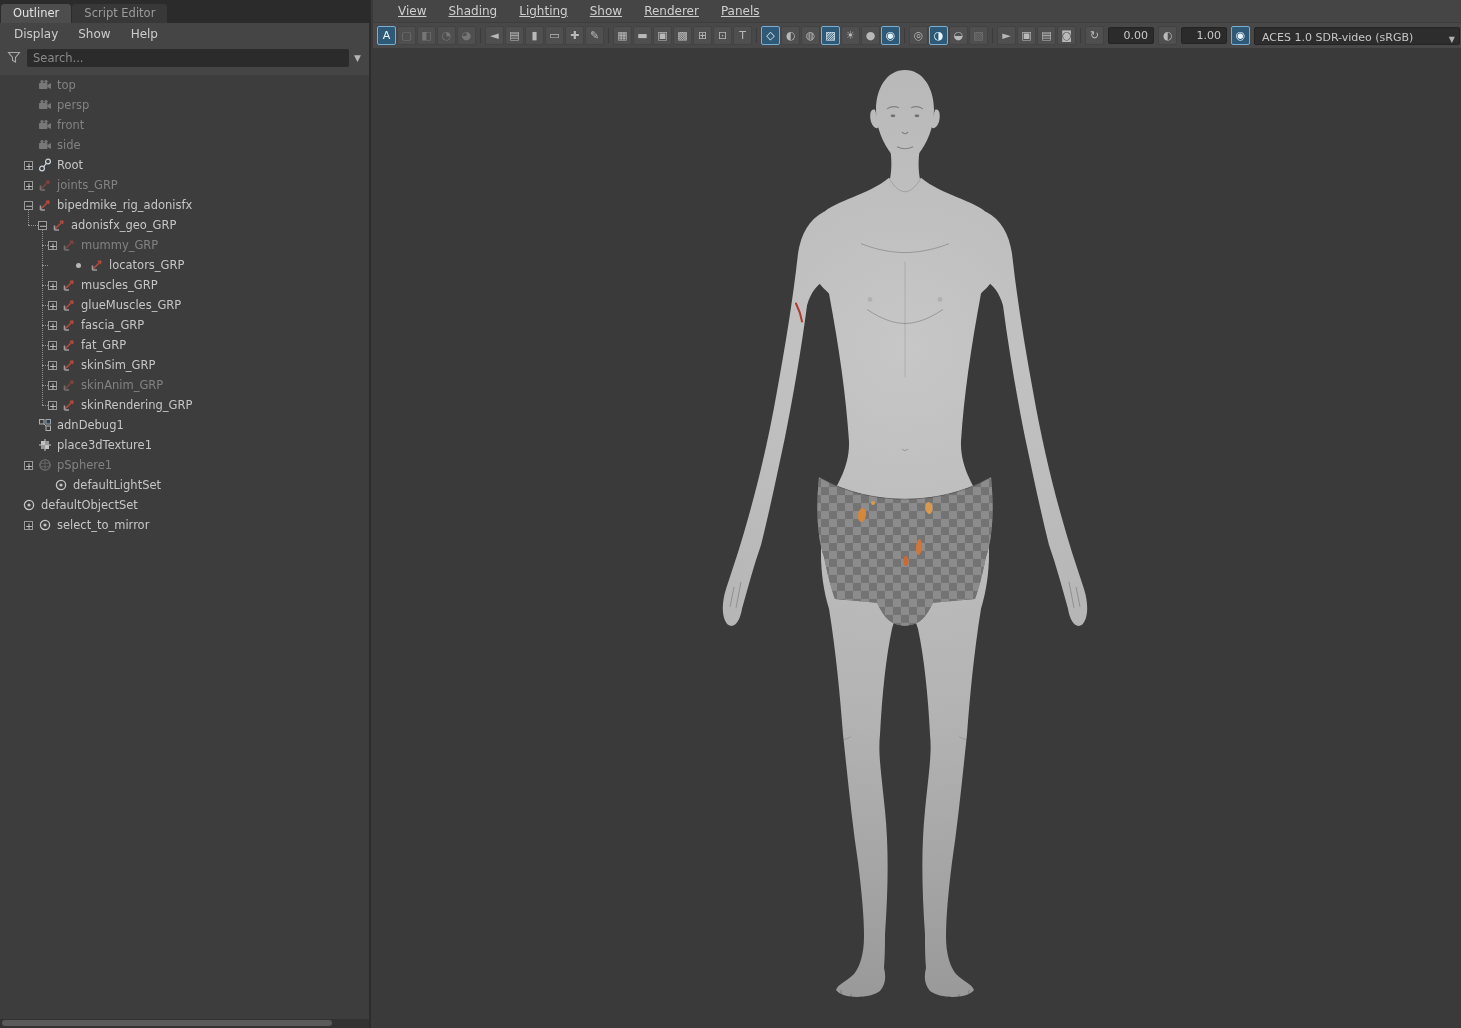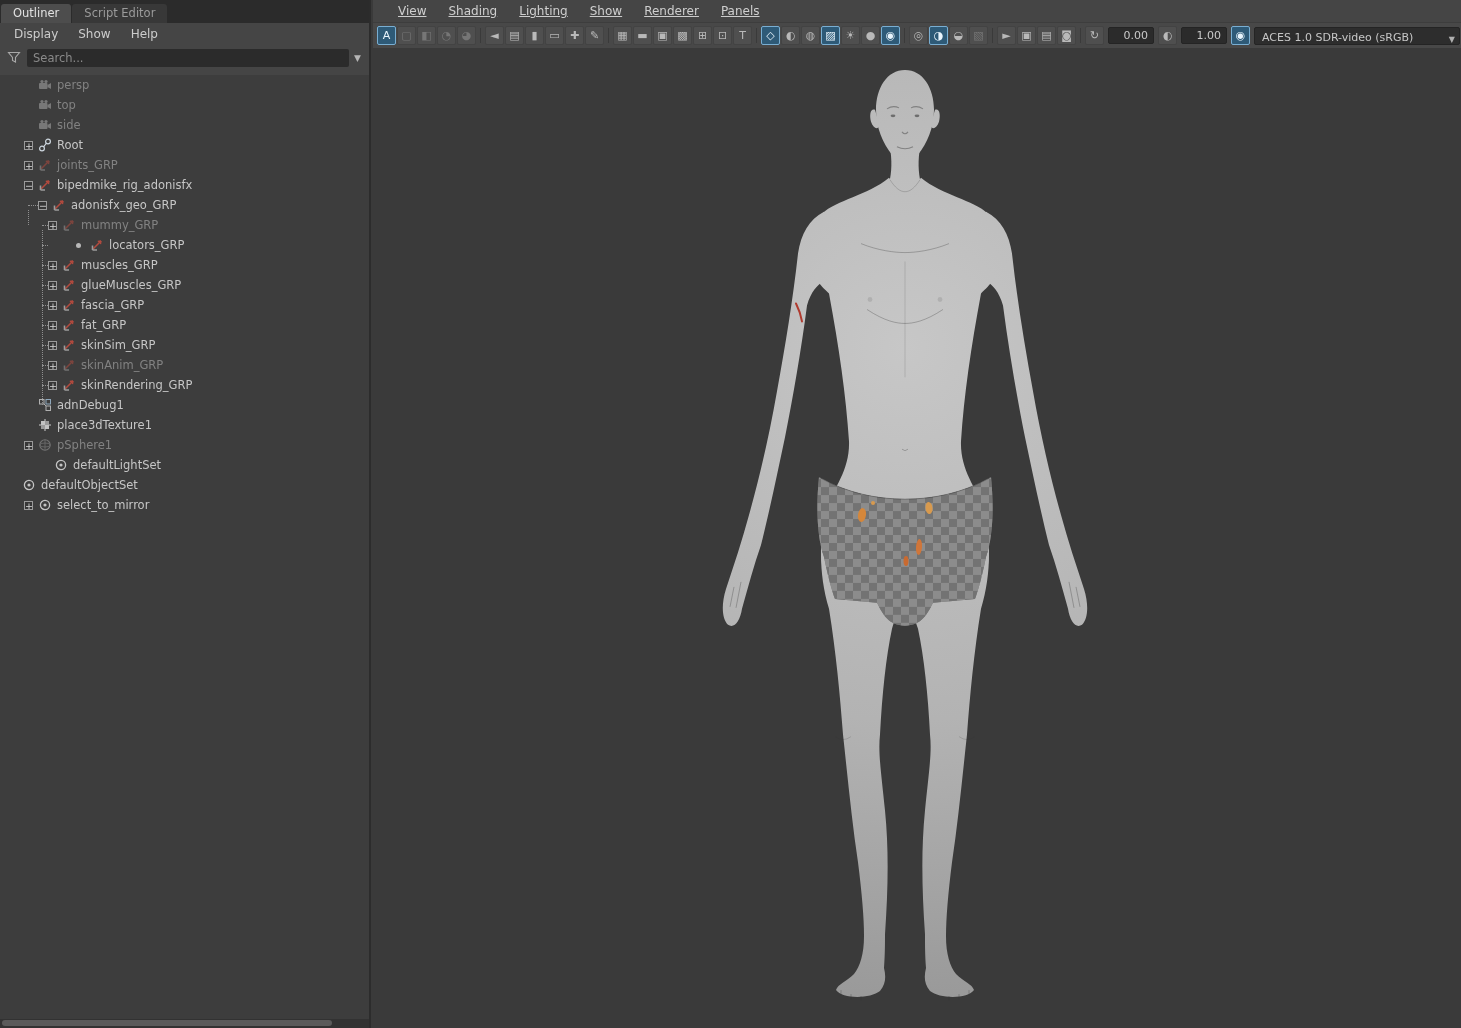--- a/index.html
+++ b/index.html
@@ -83,33 +83,45 @@
         <div class="row dim" style="padding-left: 24px;">
           <span class="expander"></span>
           <span class="nodeicon">
             <svg width="14" height="14" viewBox="0 0 14 14">
               <circle cx="4" cy="3.5" r="1.6" fill="#a9a9a9"></circle>
               <circle cx="8" cy="3.5" r="1.6" fill="#a9a9a9"></circle>
               <rect x="1" y="5" width="8.5" height="6" rx="1" fill="#a9a9a9"></rect>
               <path d="M9.5 7 L13 5 L13 11 L9.5 9 Z" fill="#a9a9a9"></path>
             </svg>
           </span>
-          <span class="nodelabel">persp</span>
+          <span class="nodelabel">top</span>
         </div>
         <div class="row dim" style="padding-left: 24px;">
           <span class="expander"></span>
           <span class="nodeicon">
             <svg width="14" height="14" viewBox="0 0 14 14">
               <circle cx="4" cy="3.5" r="1.6" fill="#a9a9a9"></circle>
               <circle cx="8" cy="3.5" r="1.6" fill="#a9a9a9"></circle>
               <rect x="1" y="5" width="8.5" height="6" rx="1" fill="#a9a9a9"></rect>
               <path d="M9.5 7 L13 5 L13 11 L9.5 9 Z" fill="#a9a9a9"></path>
             </svg>
           </span>
-          <span class="nodelabel">top</span>
+          <span class="nodelabel">persp</span>
+        </div>
+        <div class="row dim" style="padding-left: 24px;">
+          <span class="expander"></span>
+          <span class="nodeicon">
+            <svg width="14" height="14" viewBox="0 0 14 14">
+              <circle cx="4" cy="3.5" r="1.6" fill="#a9a9a9"></circle>
+              <circle cx="8" cy="3.5" r="1.6" fill="#a9a9a9"></circle>
+              <rect x="1" y="5" width="8.5" height="6" rx="1" fill="#a9a9a9"></rect>
+              <path d="M9.5 7 L13 5 L13 11 L9.5 9 Z" fill="#a9a9a9"></path>
+            </svg>
+          </span>
+          <span class="nodelabel">front</span>
         </div>
         <div class="row dim" style="padding-left: 24px;">
           <span class="expander"></span>
           <span class="nodeicon">
             <svg width="14" height="14" viewBox="0 0 14 14">
               <circle cx="4" cy="3.5" r="1.6" fill="#a9a9a9"></circle>
               <circle cx="8" cy="3.5" r="1.6" fill="#a9a9a9"></circle>
               <rect x="1" y="5" width="8.5" height="6" rx="1" fill="#a9a9a9"></rect>
               <path d="M9.5 7 L13 5 L13 11 L9.5 9 Z" fill="#a9a9a9"></path>
             </svg>

